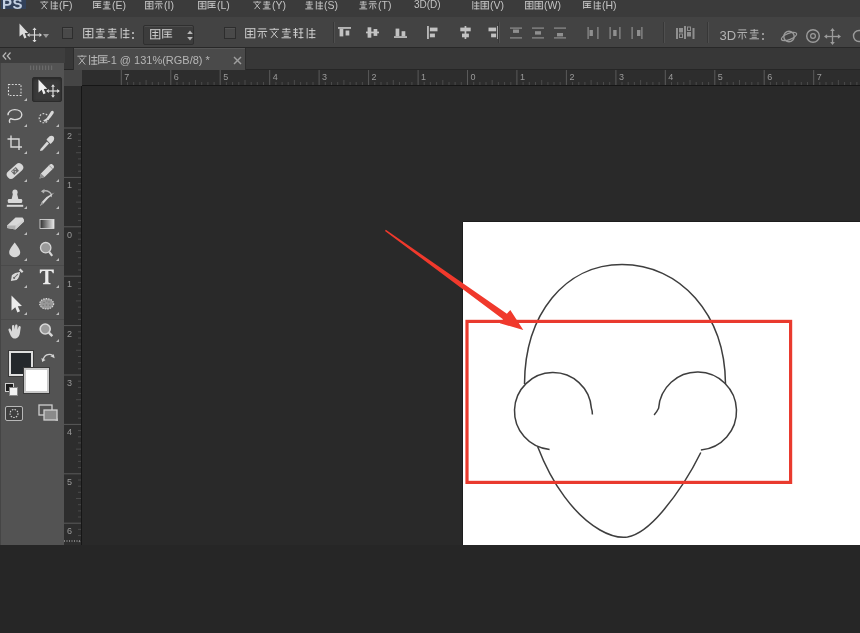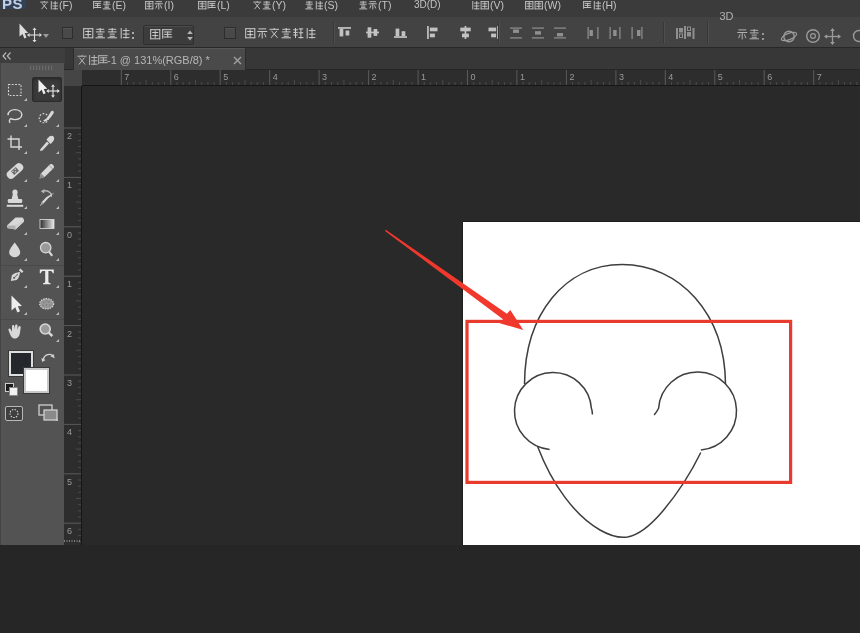--- a/index.html
+++ b/index.html
@@ -382,21 +382,21 @@
 <g fill="#8f8f8f">
         <rect x="3" y="2" width="4" height="4.5"></rect>
         <rect x="11" y="6" width="4" height="4.5"></rect>
       </g>
 <g fill="none" stroke="#8f8f8f" stroke-width="1">
         <rect x="3.5" y="8" width="3" height="3.5"></rect>
         <rect x="11.5" y="1" width="3" height="3.5"></rect>
       </g>
     </svg>
     <div class="abs" style="left:707px;top:22px;width:1px;height:21px;background:#373737;border-right:1px solid #4f4f4f"></div>
-    <div class="abs" style="left:719.5px;top:10px;color:#b2b2b2;font-size:11px">3D</div>
+    <div class="abs" style="left:719.5px;top:28px;color:#b2b2b2;font-size:13px">3D</div>
     <svg class="abs" style="left:737px;top:29px" width="30" height="13">
       <g stroke="#b2b2b2" stroke-width="1.0" stroke-linecap="round">
         <line x1="1.8" y1="0.9" x2="8.8" y2="0.9"></line>
         <line x1="0.7" y1="3.5" x2="9.8" y2="3.5"></line>
         <line x1="5.2" y1="3.5" x2="5.2" y2="10.1"></line>
         <line x1="3.0" y1="5.7" x2="1.8" y2="8.8"></line>
         <line x1="7.5" y1="5.7" x2="8.8" y2="8.8"></line>
         <line x1="13.8" y1="1.3" x2="20.8" y2="1.3"></line>
         <line x1="17.2" y1="0.0" x2="17.2" y2="3.9"></line>
         <line x1="13.3" y1="3.9" x2="21.2" y2="3.9"></line>

